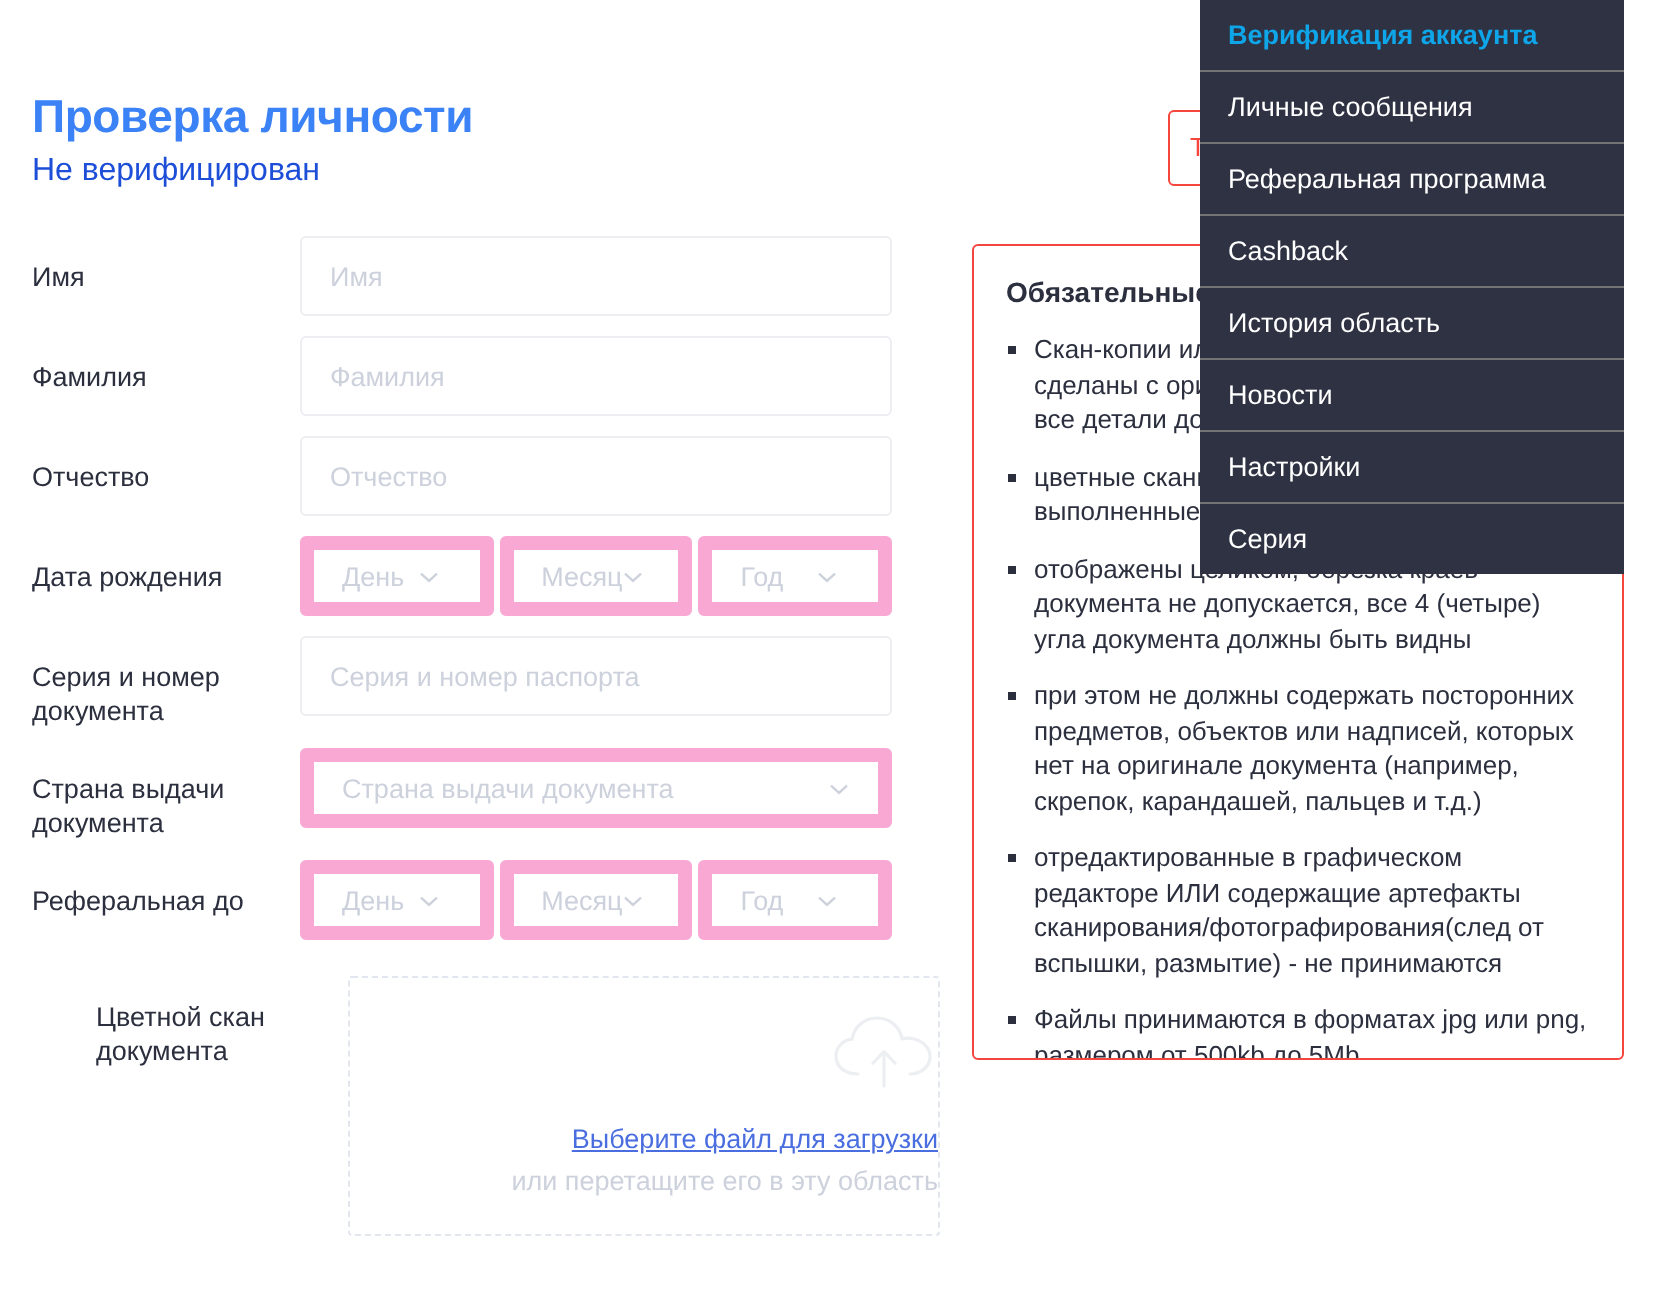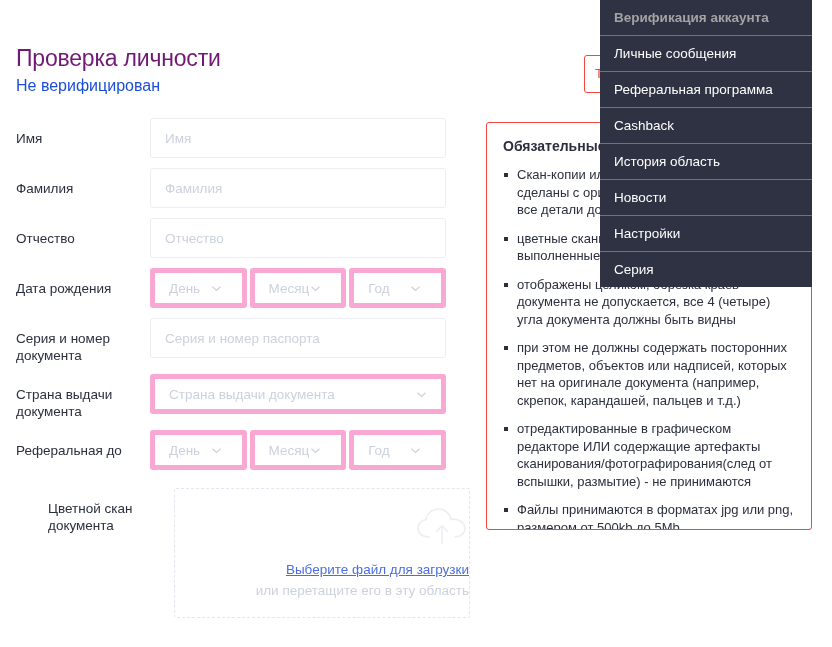--- a/index.html
+++ b/index.html
@@ -19,22 +19,22 @@
   }
 
   
   .page-head {
     position: absolute;
     left: 16px;
     top: 44px;
   }
   .page-title {
     font-size: 23px;
-    font-weight: normal;
-    color: #701a75;
+    font-weight: bold;
+    color: #3b82f6;
     line-height: 28px;
     margin: 0;
     letter-spacing: -0.2px;
   }
   .status-line {
     font-size: 16px;
     color: #1d4ed8;
     line-height: 22px;
     margin-top: 3px;
   }
@@ -103,21 +103,21 @@
     outline: none;
   }
   .text-input::placeholder {
     color: #ccd1dc;
   }
 
   .select-box {
     position: relative;
     height: 40px;
     box-sizing: border-box;
-    border: 5px solid #f9a8d4;
+    border: 7px solid #f9a8d4;
     border-radius: 3px;
     background: #ffffff;
     display: flex;
     align-items: center;
     padding: 0 14px;
     font-size: 13.5px;
     color: #ccd1dc;
     cursor: pointer;
     user-select: none;
   }
@@ -233,21 +233,21 @@
     font-size: 13.5px;
     color: #ffffff;
     border-top: 1px solid #737373;
     cursor: pointer;
     white-space: nowrap;
   }
   .menu-item:first-child {
     border-top: none;
   }
   .menu-item.active {
-    color: #a3a3a3;
+    color: #0ea5e9;
     font-weight: bold;
   }
 </style>
 </head>
 <body>
 
 <div class="page-head">
   <h1 class="page-title">Проверка личности</h1>
   <div class="status-line">Не верифицирован</div>
 </div>

